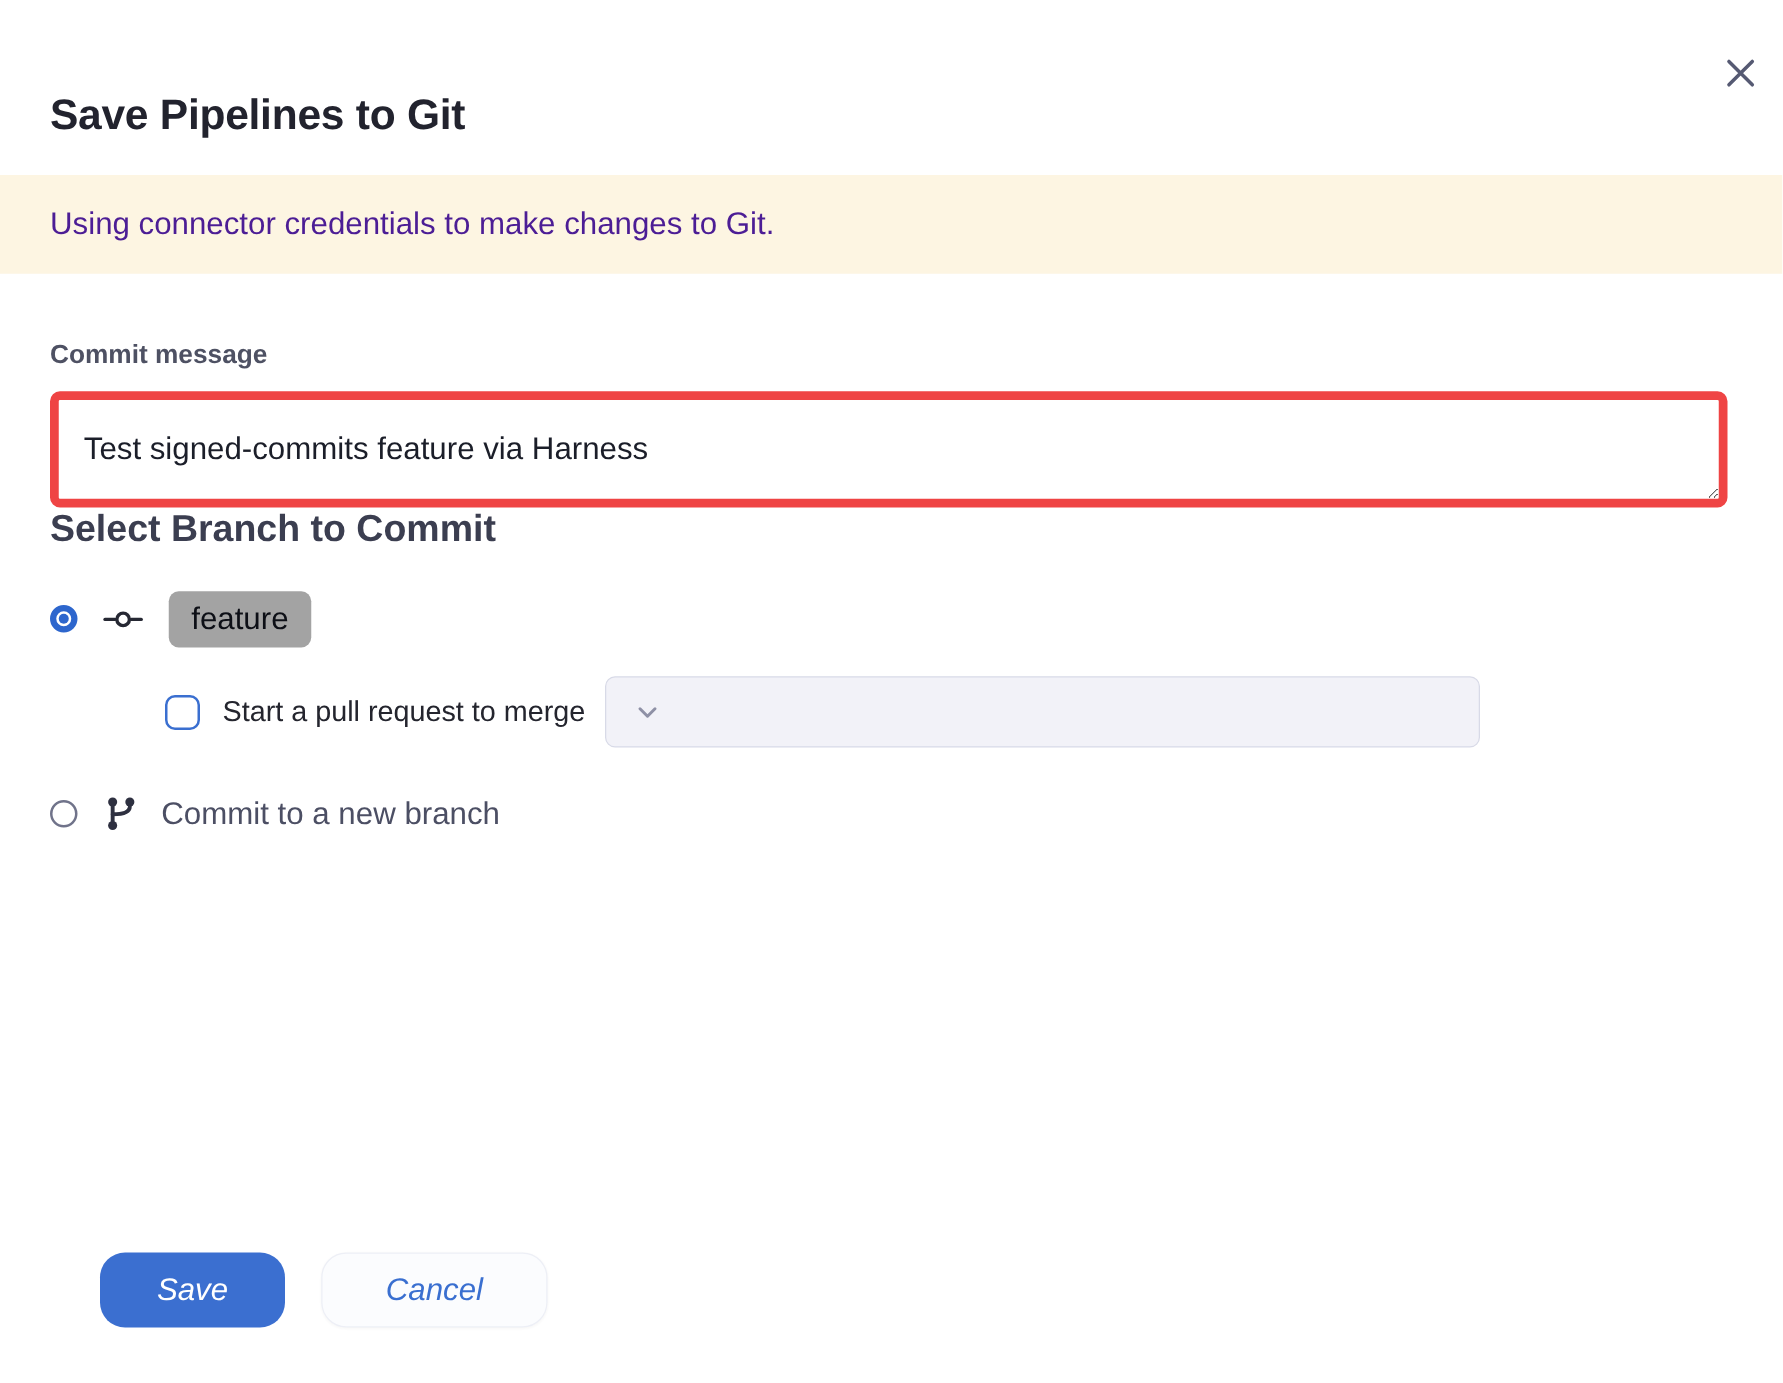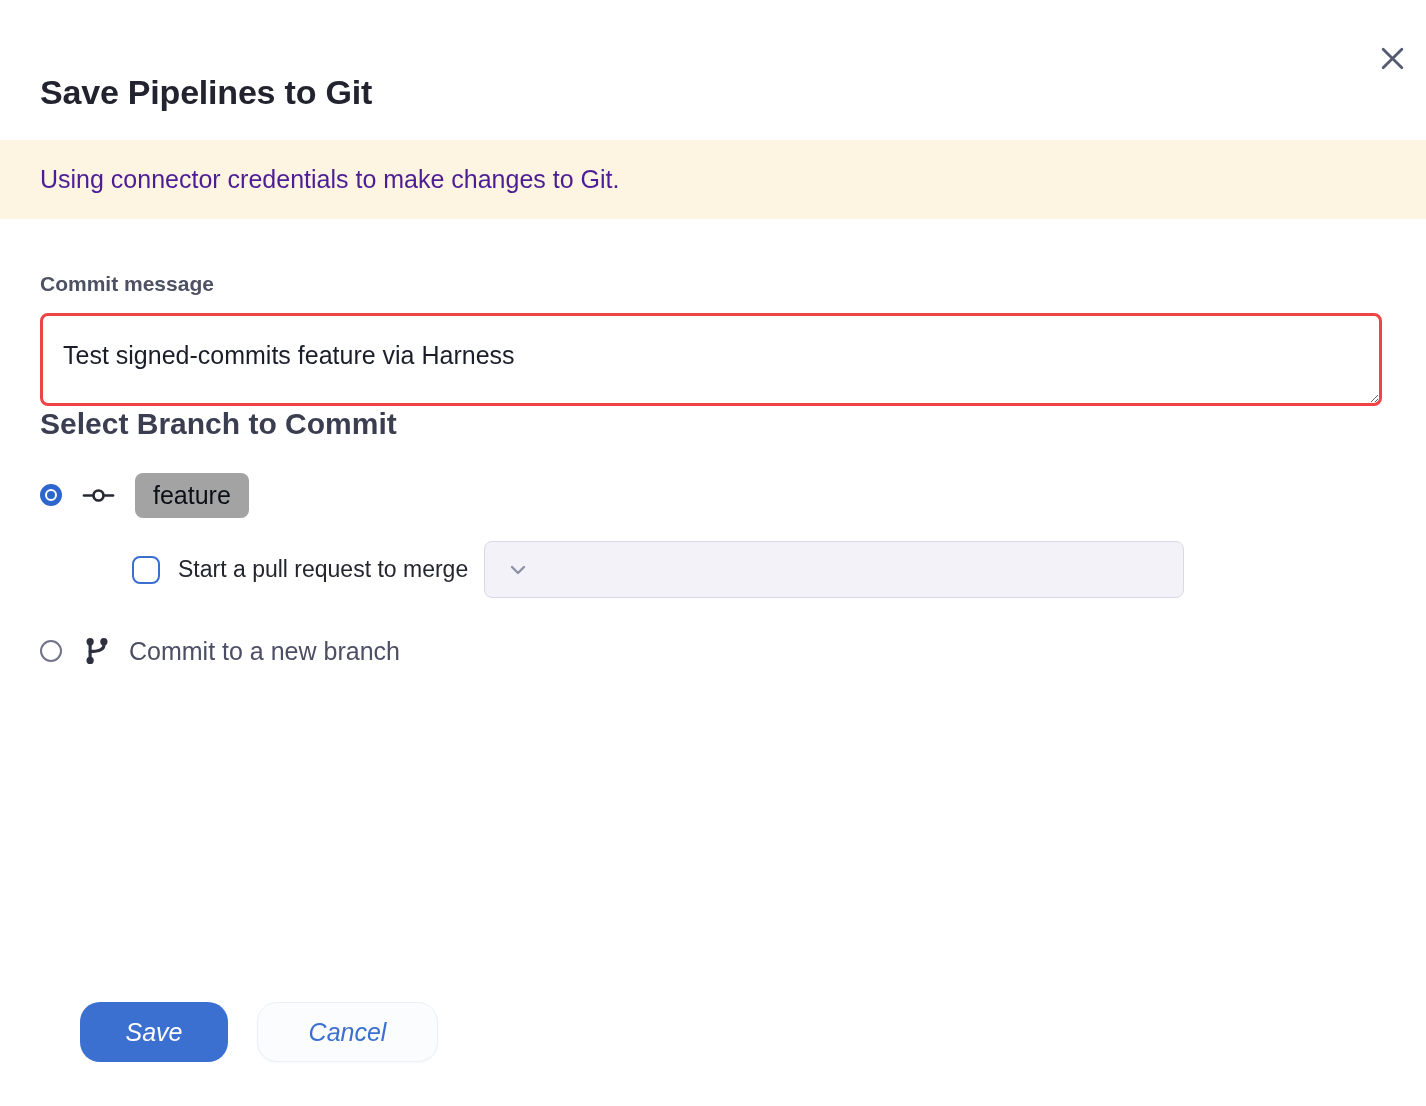--- a/index.html
+++ b/index.html
@@ -37,21 +37,21 @@
   }
   .content { padding: 0 40px; display: flex; flex-direction: column; flex: 1; }
   .field-label {
     margin-top: 52px;
     font-size: 21px; font-weight: 700; color: #4e5163;
     line-height: 26px;
   }
   .commit-textarea {
     margin-top: 16px;
     width: 1342px; height: 93px;
-    border: 3px solid #ef4444; border-radius: 8px;
+    border: 7px solid #ef4444; border-radius: 8px;
     padding: 24px 20px;
     font-family: "Liberation Sans", sans-serif;
     font-size: 25px; color: #1b1e29;
     resize: vertical; outline: none;
     line-height: 30px;
   }
   .section-heading {
     font-size: 30px; font-weight: 600; color: #3b3e50;
     line-height: 36px;
   }

